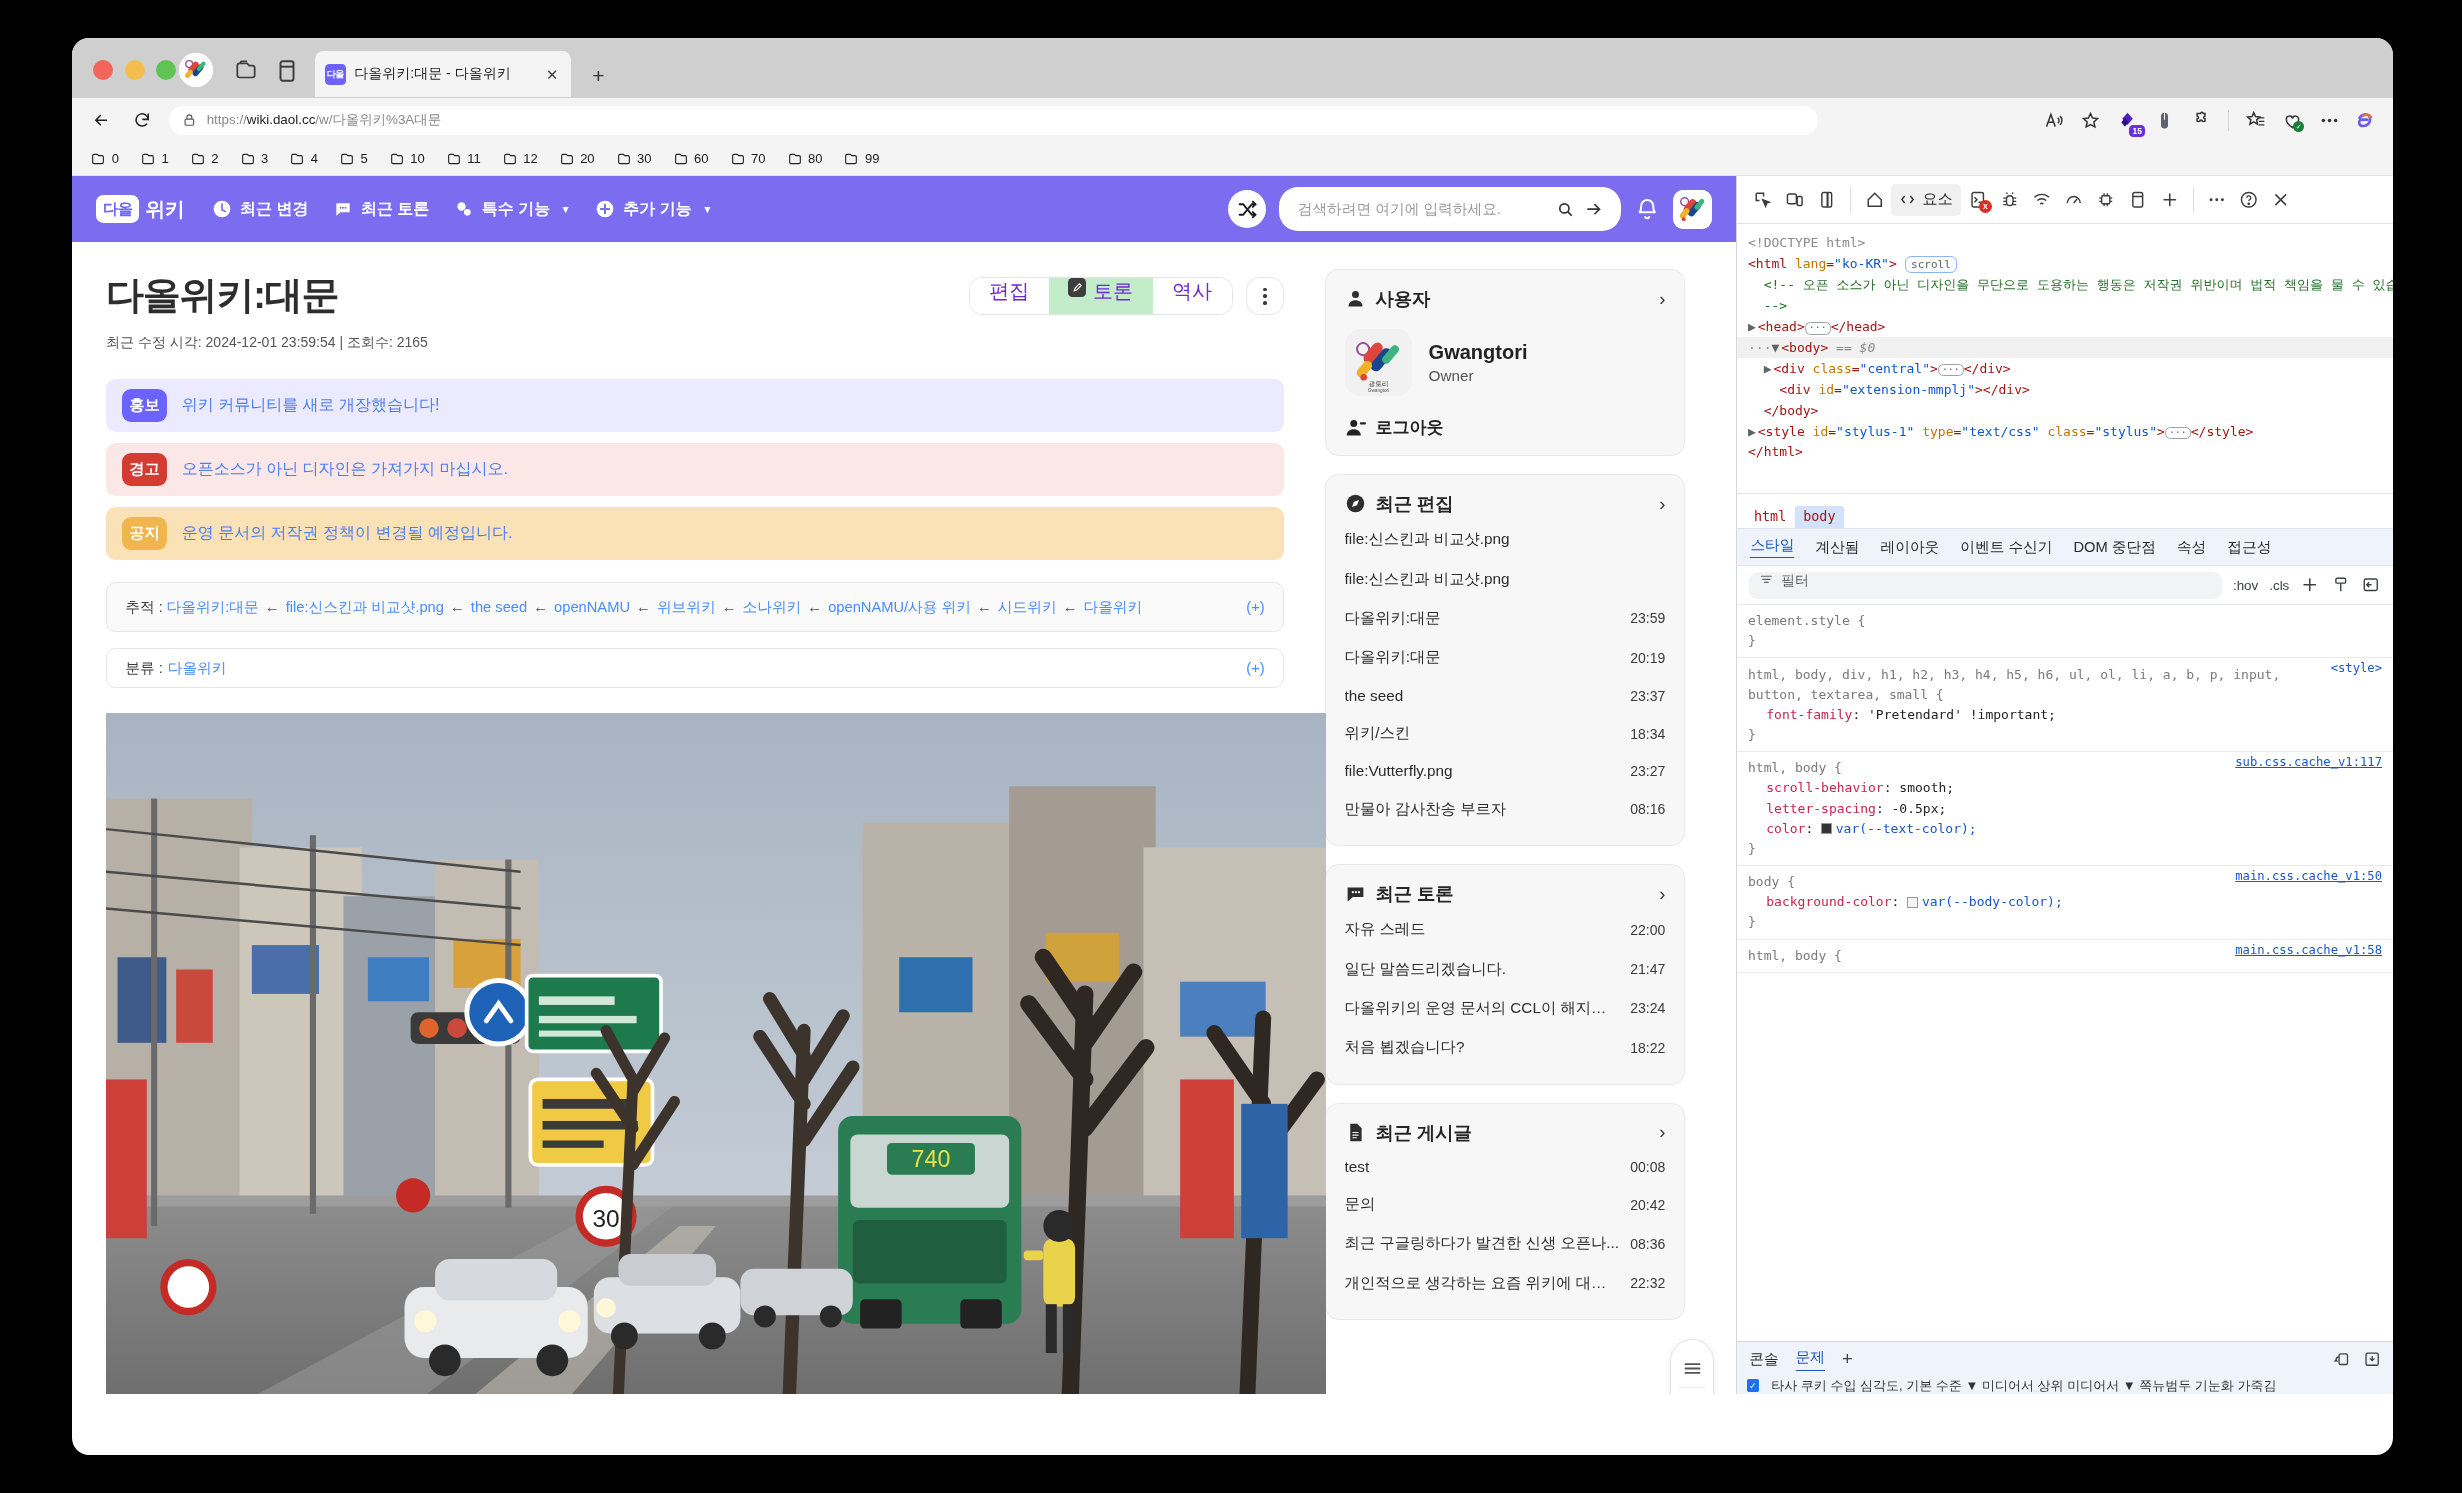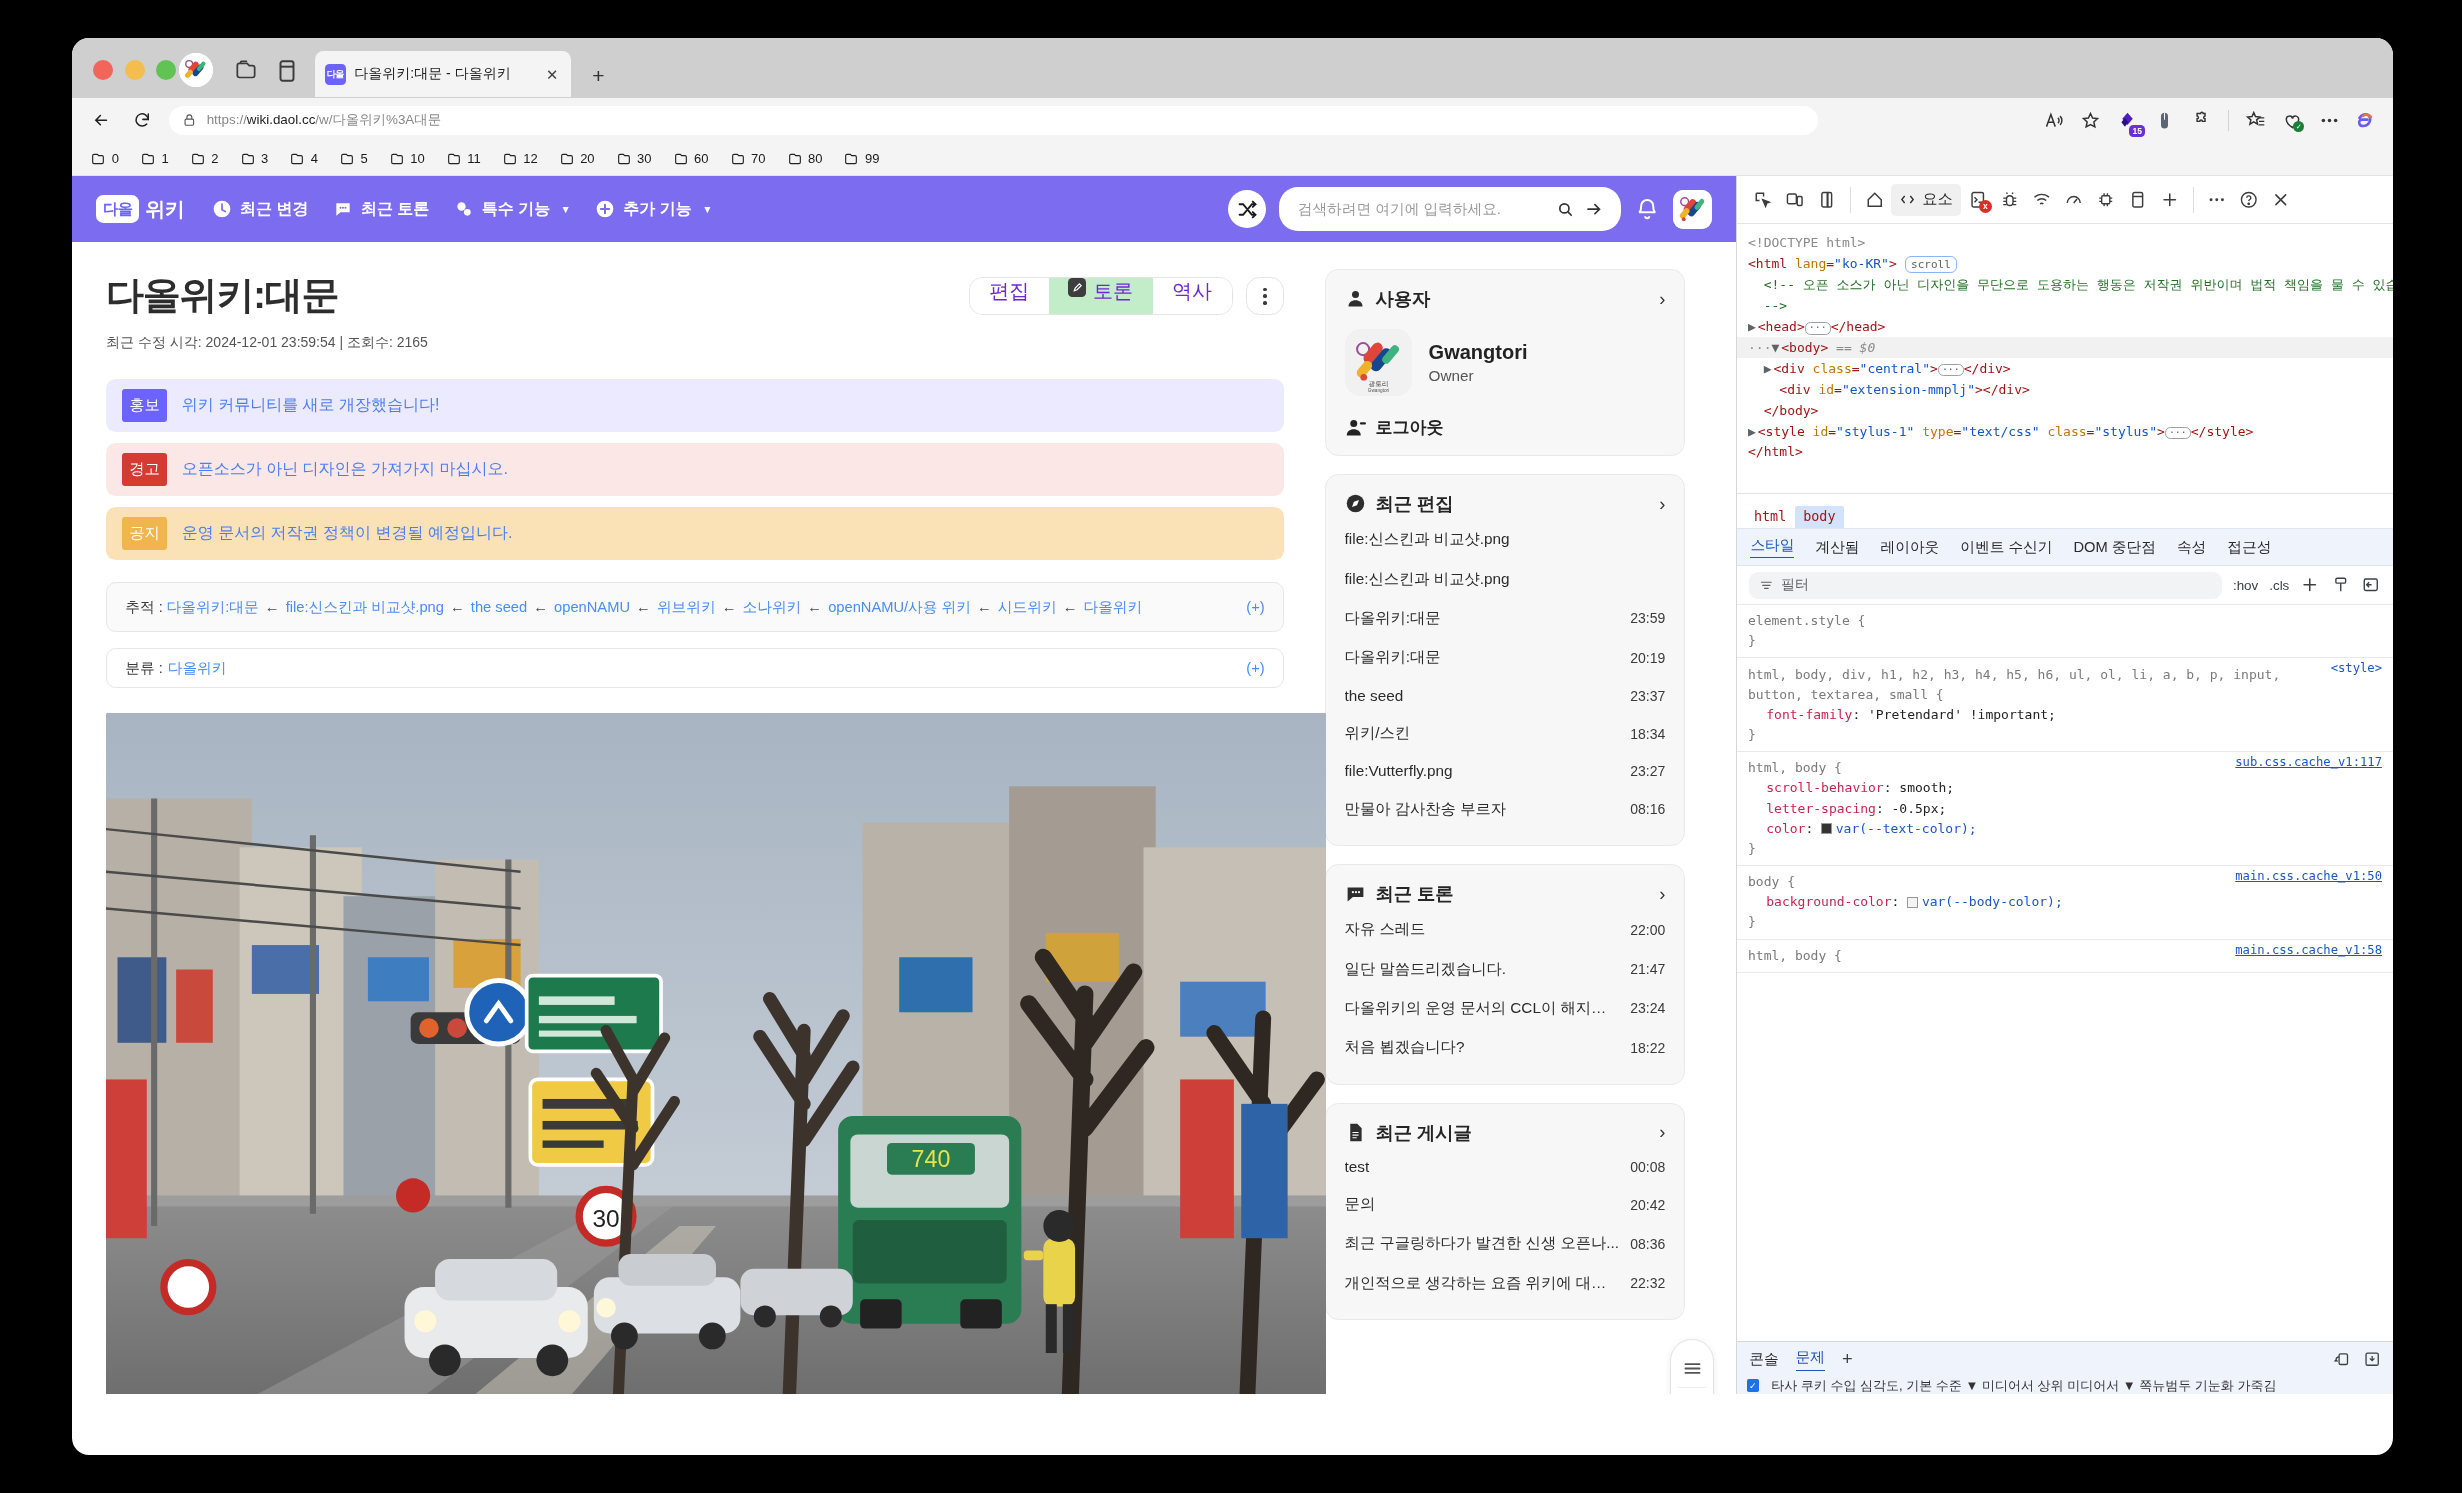--- a/index.html
+++ b/index.html
@@ -123,22 +123,22 @@
   .act .pic{width:18.3px;height:18.3px;border-radius:4.3px;background:#3e3e3e;
     display:flex;align-items:center;justify-content:center;flex:none}
   .act .pic svg{width:11px;height:11px;color:#fff}
   .kebab{width:38px;height:38px;border:1.2px solid #e4e4e4;border-radius:13.4px;
     display:flex;align-items:center;justify-content:center;flex-direction:column;gap:3.1px}
   .kebab i{width:3.7px;height:3.7px;border-radius:50%;background:#3a3a3a;display:block}
 
   .notices{margin-top:27px;display:flex;flex-direction:column;gap:11px}
   .notice{height:53px;border-radius:9.8px;display:flex;align-items:center;
     padding:0 16px;gap:14.7px}
-  .ntag{width:45px;height:33px;border-radius:3px;color:#fff;font-size:15.3px;
-    font-weight:400;display:flex;align-items:center;justify-content:center;flex:none}
+  .ntag{width:45px;height:33px;border-radius:9px;color:#fff;font-size:15.3px;
+    font-weight:700;display:flex;align-items:center;justify-content:center;flex:none}
   .ntext{font-size:16px;color:#4a7ef5}
   .n-promo{background:#eceaff} .n-promo .ntag{background:#6c63ff}
   .n-warn{background:#fbe7e6}  .n-warn .ntag{background:#d33b33}
   .n-note{background:#fbe2b6}  .n-note .ntag{background:#f0b54c}
 
   .trailbox{margin-top:22px;border:1.2px solid #e6e6e6;border-radius:9.8px;height:50px;
     display:flex;align-items:center;padding:0 18.3px;background:#fafafa;
     font-size:14.7px;color:#3b3b3b;overflow:hidden}
   .trailbox .lbl{white-space:nowrap;margin-right:3.7px}
   .trail-items{flex:1;overflow:hidden;white-space:nowrap}
@@ -217,21 +217,21 @@
   .crumb{font-family:"DejaVu Sans Mono","Liberation Mono",monospace;font-size:13.4px;
     color:#a31515;padding:3.7px 8.5px;border-radius:2.4px 2.4px 0 0}
   .crumb.on{background:#d3e3fd}
   .dt-subtabs{height:38px;display:flex;align-items:center;gap:21px;padding:0 13.4px;
     background:#eef3fc;border-top:0.6px solid #dfe5ef;border-bottom:0.6px solid #dfe5ef}
   .stab{font-size:14.7px;color:#2b2b2b;white-space:nowrap}
   .stab.on{color:#1a56c4;border-bottom:1.8px solid #1a56c4;padding-bottom:2.4px}
   .dt-filter{height:39px;display:flex;align-items:center;gap:11px;padding:0 12.2px;
     background:#fff;border-bottom:0.6px solid #e8e8e8}
   .filt{flex:1;height:27px;background:#f1f3f4;border-radius:9px;display:flex;
-    align-items:center;gap:7.3px;padding:0 9.8px;color:#5f6368;font-size:14px}
+    gap:7.3px;padding:0 9.8px;color:#5f6368;font-size:14px}
   .filt svg{width:14.7px;height:14.7px;flex:none}
   .fbtn{font-size:13.4px;color:#3c4043;white-space:nowrap;flex:none}
   .fic{width:19.5px;height:19.5px;color:#3c4043;flex:none}
   .fic svg{width:100%;height:100%}
 
   .cssrules{flex:1;overflow:hidden;font-family:"DejaVu Sans Mono","Liberation Mono",monospace;
     font-size:13px;line-height:1.55;background:#fff}
   .rule{padding:6.1px 11px;border-bottom:0.6px solid #e9e9e9;position:relative}
   .sel-line{color:#7a7a7a}
   .prop{color:#c7254e;padding-left:18.3px}

